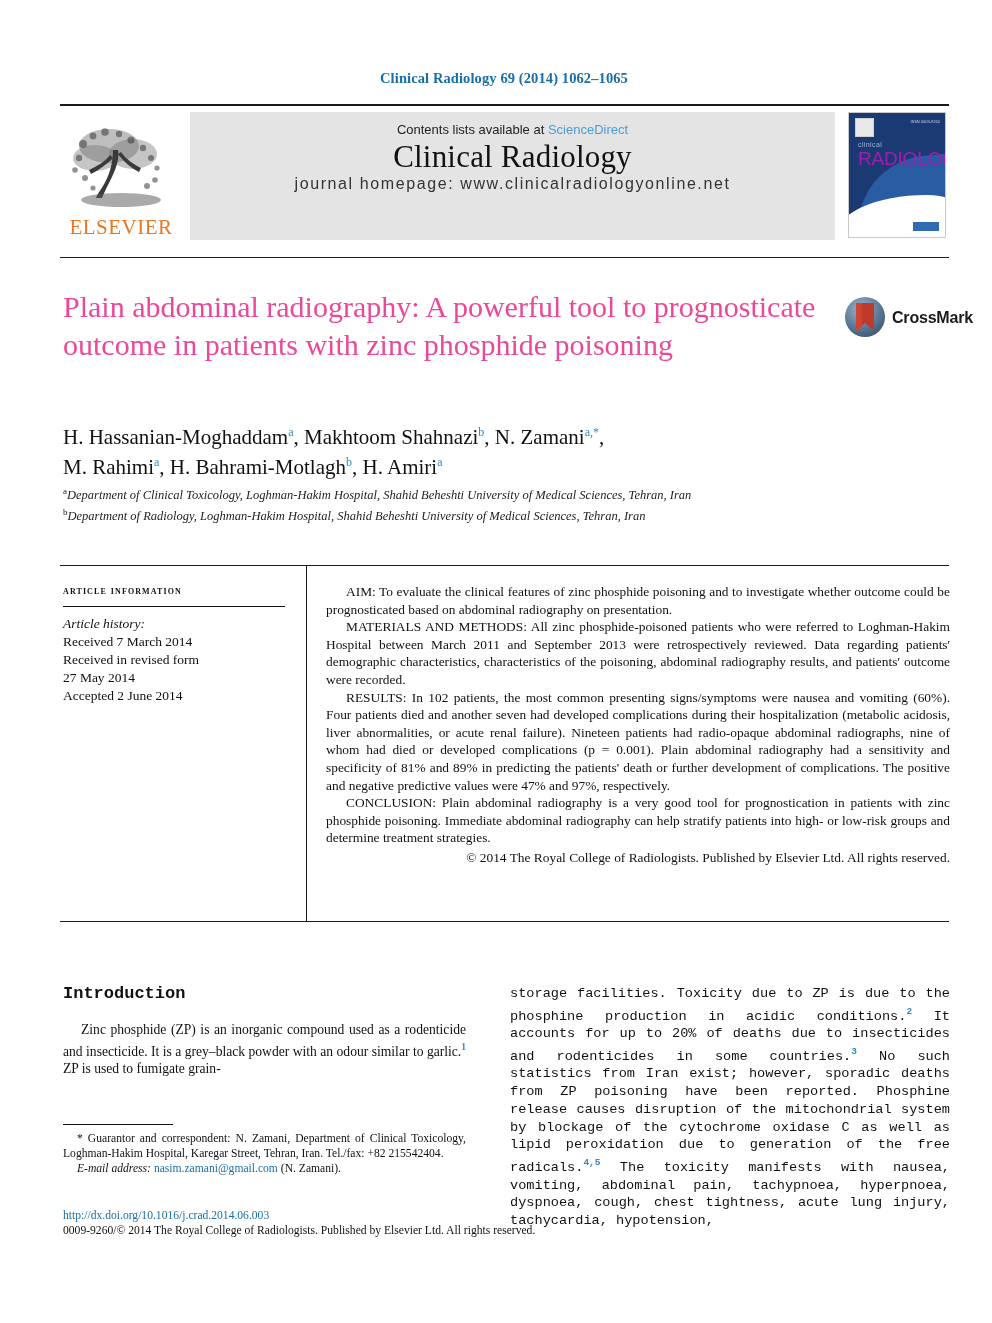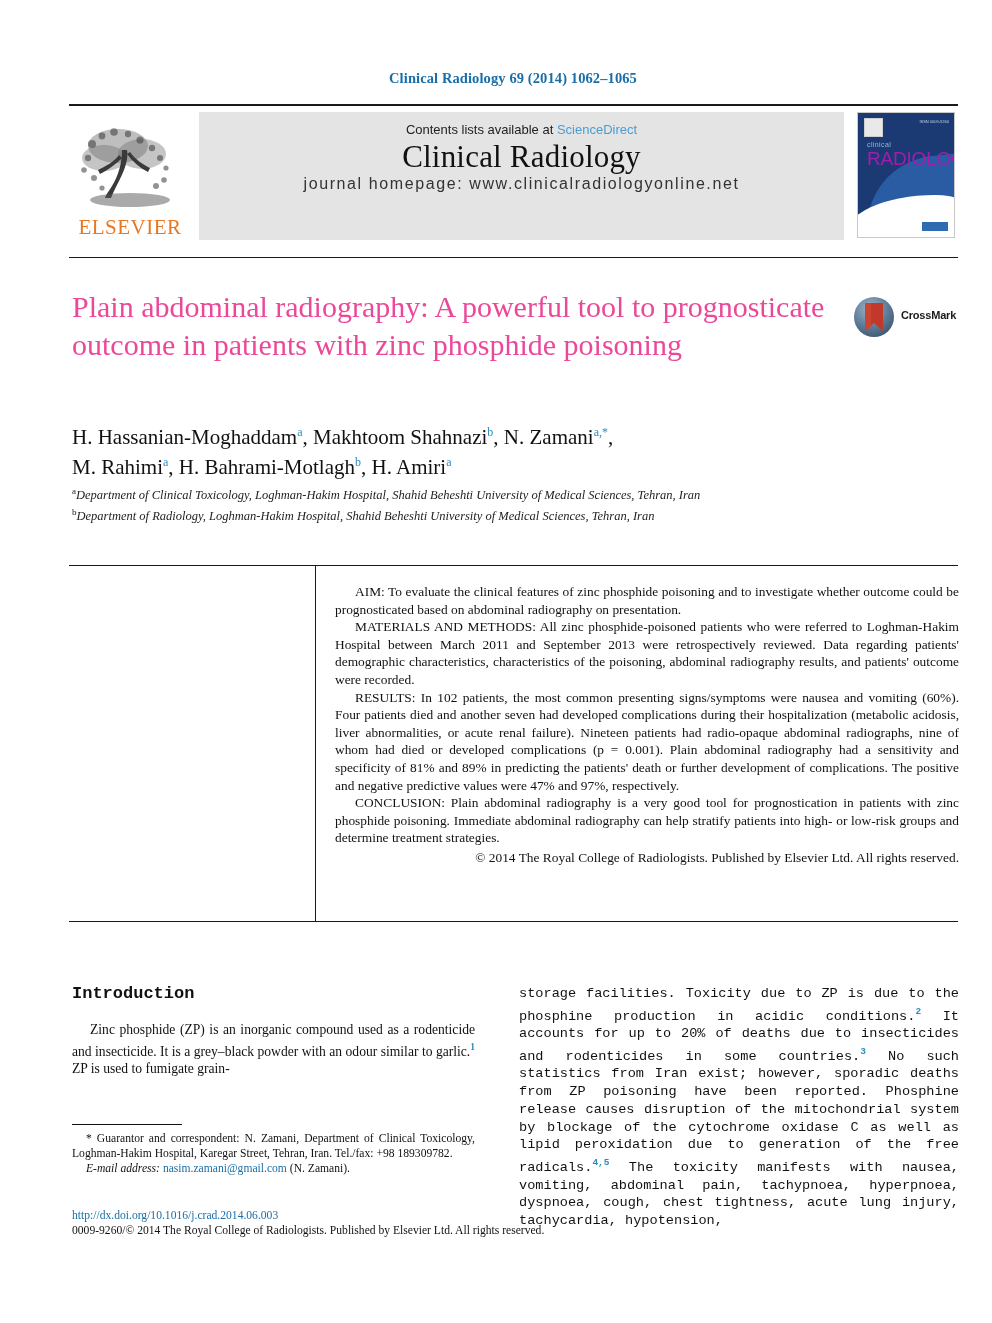--- a/index.html
+++ b/index.html
@@ -10,21 +10,21 @@
   body {
     width: 992px;
     height: 1323px;
     position: relative;
     font-family: "Liberation Serif", serif;
     color: #000;
     overflow: hidden;
   }
   .page {
     position: absolute;
-    left: 17px; top: 0;
+    left: 8px; top: 0;
     width: 806px;
     height: 1323px;
   }
 
   
   .runninghead {
     position: absolute;
     left: 0; top: 70px;
     width: 992px;
     text-align: center;
@@ -199,21 +199,21 @@
   }
   .cm-badge {
     position: absolute;
     left: 0; top: 0;
     width: 42px; height: 42px;
   }
   .cm-label {
     position: absolute;
     left: 48px; top: 13px;
     font-family: "Liberation Sans", sans-serif;
-    font-size: 11px;
+    font-size: 16px;
     font-weight: bold;
     color: #1a1a1a;
     letter-spacing: -.2px;
   }
 
   .authors {
     position: absolute;
     left: 55px; top: 420px;
     width: 800px;
     font-family: Liberation Serif, serif;
@@ -459,20 +459,29 @@
   </div>
 
   <div class="affils">
     <div><sup>a</sup><span>Department of Clinical Toxicology, Loghman-Hakim Hospital, Shahid Beheshti University of Medical Sciences, Tehran, Iran</span></div>
     <div><sup>b</sup><span>Department of Radiology, Loghman-Hakim Hospital, Shahid Beheshti University of Medical Sciences, Tehran, Iran</span></div>
   </div>
 
   <div class="abs-rule-top"></div>
   <div class="vrule"></div>
 
+  <div class="artinfo">
+    <div class="artinfo-head">Article Information</div>
+    <div class="artinfo-rule"></div>
+    <div class="artinfo-histtitle">Article history:</div>
+    <div class="artinfo-line">Received 7 March 2014</div>
+    <div class="artinfo-line">Received in revised form</div>
+    <div class="artinfo-line">27 May 2014</div>
+    <div class="artinfo-line">Accepted 2 June 2014</div>
+  </div>
 
   <div class="abstract">
     <p>AIM: To evaluate the clinical features of zinc phosphide poisoning and to investigate whether outcome could be prognosticated based on abdominal radiography on presentation.</p>
     <p>MATERIALS AND METHODS: All zinc phosphide-poisoned patients who were referred to Loghman-Hakim Hospital between March 2011 and September 2013 were retrospectively reviewed. Data regarding patients' demographic characteristics, characteristics of the poisoning, abdominal radiography results, and patients' outcome were recorded.</p>
     <p>RESULTS: In 102 patients, the most common presenting signs/symptoms were nausea and vomiting (60%). Four patients died and another seven had developed complications during their hospitalization (metabolic acidosis, liver abnormalities, or acute renal failure). Nineteen patients had radio-opaque abdominal radiographs, nine of whom had died or developed complications (p = 0.001). Plain abdominal radiography had a sensitivity and specificity of 81% and 89% in predicting the patients' death or further development of complications. The positive and negative predictive values were 47% and 97%, respectively.</p>
     <p>CONCLUSION: Plain abdominal radiography is a very good tool for prognostication in patients with zinc phosphide poisoning. Immediate abdominal radiography can help stratify patients into high- or low-risk groups and determine treatment strategies.</p>
     <p class="copy">© 2014 The Royal College of Radiologists. Published by Elsevier Ltd. All rights reserved.</p>
   </div>
 
   <div class="abs-rule-bottom"></div>
@@ -481,21 +490,21 @@
     <h2 class="sec-head">Introduction</h2>
     <p><span>Zinc phosphide (ZP) is an inorganic compound used as a rodenticide and insecticide. It is a grey–black powder with an odour similar to garlic.</span><sup class="ref">1</sup><span> ZP is used to fumigate grain-</span></p>
   </div>
 
   <div class="col-right">
     <p class="noindent"><span>storage facilities. Toxicity due to ZP is due to the phosphine production in acidic conditions.</span><sup class="ref">2</sup><span> It accounts for up to 20% of deaths due to insecticides and rodenticides in some countries.</span><sup class="ref">3</sup><span> No such statistics from Iran exist; however, sporadic deaths from ZP poisoning have been reported. Phosphine release causes disruption of the mitochondrial system by blockage of the cytochrome oxidase C as well as lipid peroxidation due to generation of the free radicals.</span><sup class="ref">4,5</sup><span> The toxicity manifests with nausea, vomiting, abdominal pain, tachypnoea, hyperpnoea, dyspnoea, cough, chest tightness, acute lung injury, tachycardia, hypotension,</span></p>
   </div>
 
   <div class="foot-rule"></div>
   <div class="footnotes">
-    <p>* Guarantor and correspondent: N. Zamani, Department of Clinical Toxicology, Loghman-Hakim Hospital, Karegar Street, Tehran, Iran. Tel./fax: +98 189309782.</p>
+    <p>* Guarantor and correspondent: N. Zamani, Department of Clinical Toxicology, Loghman-Hakim Hospital, Karegar Street, Tehran, Iran. Tel./fax: +82 215542404.</p>
     <p><span class="email-lbl">E-mail address:</span> <span class="link">nasim.zamani@gmail.com</span> <span>(N. Zamani).</span></p>
   </div>
 
   <div class="bottom-block">
     <div class="doi">http://dx.doi.org/10.1016/j.crad.2014.06.003</div>
     <div class="issn">0009-9260/© 2014 The Royal College of Radiologists. Published by Elsevier Ltd. All rights reserved.</div>
   </div>
 
 </div>
 

